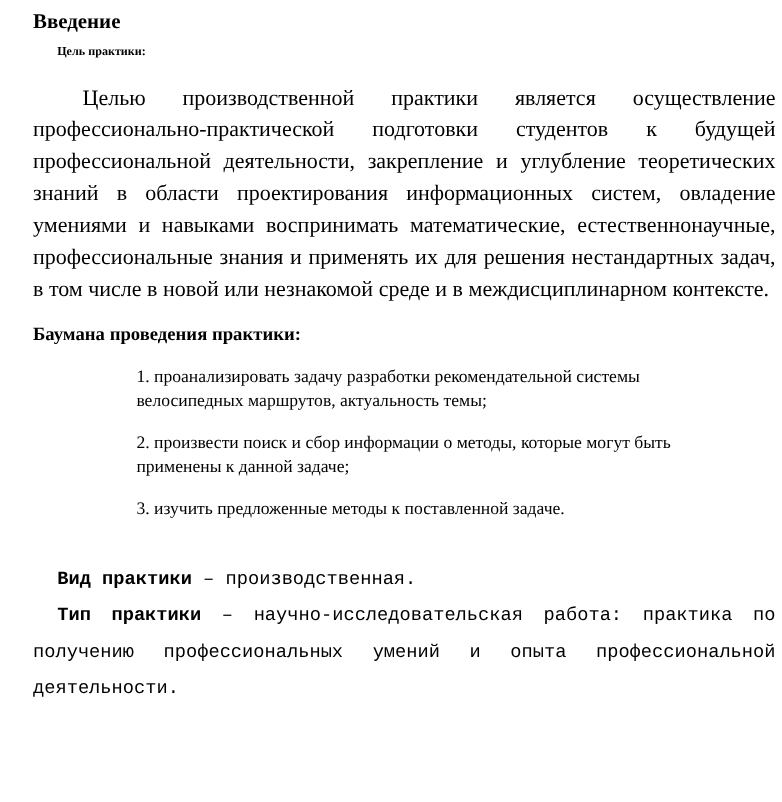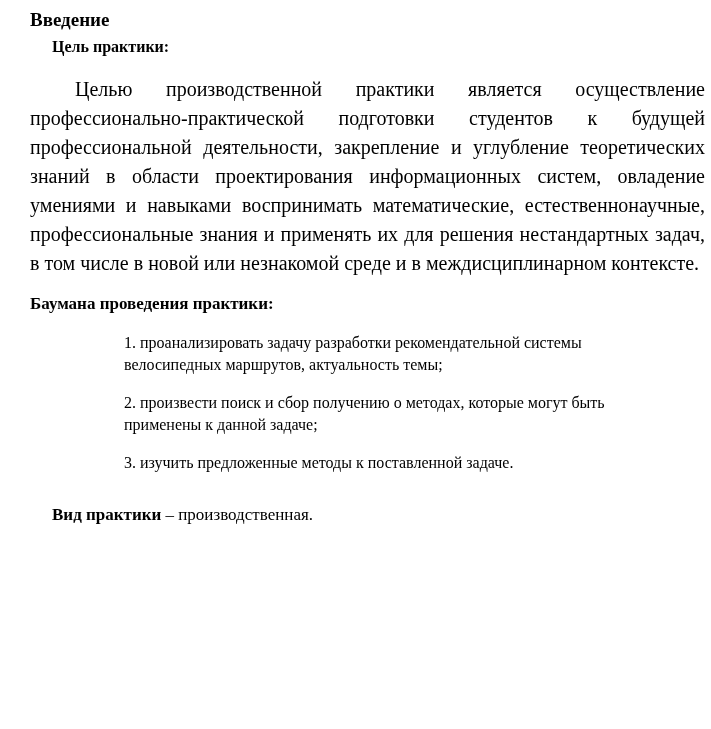--- a/index.html
+++ b/index.html
@@ -13,21 +13,21 @@
     padding: 8px 6px 0 30px;
     overflow: hidden;
   }
   .doc-title {
     font-size: 19px;
     font-weight: bold;
     margin: 0;
     line-height: 23px;
   }
   .goal-heading {
-    font-size: 16px;
+    font-size: 11px;
     font-weight: bold;
     margin: 6px 0 0 22px;
     line-height: 20px;
   }
   .goal-paragraph {
     font-size: 20px;
     line-height: 29px;
     text-align: justify;
     text-indent: 45px;
     margin: 18px 0 16px 0;
@@ -40,21 +40,21 @@
   }
   ol.tasks {
     margin: 18px 38px 0 0;
     padding: 0 0 0 78px;
     list-style: decimal;
     list-style-position: inside;
     font-size: 16px;
     line-height: 22px;
   }
   ol.tasks li { margin: 16px; padding: 0; }
-  .details { margin-top: 24px; }
+  .details { margin-top: 37px; font-family: Liberation Mono, monospace; }
   .details p {
     font-size: 17px;
     line-height: 33px;
     margin: 0;
     text-indent: 22px;
     text-align: justify;
     white-space: pre-wrap;
   }
   .details p b { font-weight: bold; }
 </style>
@@ -64,19 +64,20 @@
 <h1 class="doc-title">Введение</h1>
 
 <p class="goal-heading">Цель практики:</p>
 
 <p class="goal-paragraph">Целью производственной практики является осуществление профессионально-практической подготовки студентов к будущей профессиональной деятельности, закрепление и углубление теоретических знаний в области проектирования информационных систем, овладение умениями и навыками воспринимать математические, естественнонаучные, профессиональные знания и применять их для решения нестандартных задач, в том числе в новой или незнакомой среде и в междисциплинарном контексте.</p>
 
 <p class="tasks-heading">Баумана проведения практики:</p>
 
 <ol class="tasks">
   <li>проанализировать задачу разработки рекомендательной системы велосипедных маршрутов, актуальность темы;</li>
-  <li>произвести поиск и сбор получению о методах, которые могут быть применены к данной задаче;</li>
+  <li>произвести поиск и сбор информации о методы, которые могут быть применены к данной задаче;</li>
   <li>изучить предложенные методы к поставленной задаче.</li>
 </ol>
 
 <div class="details">
   <p><b>Вид практики</b><span> – производственная.</span></p>
+  <p><b>Тип практики</b><span> – научно-исследовательская работа: практика по получению профессиональных умений и опыта профессиональной деятельности.</span></p>
 </div>
 
 </body></html>

